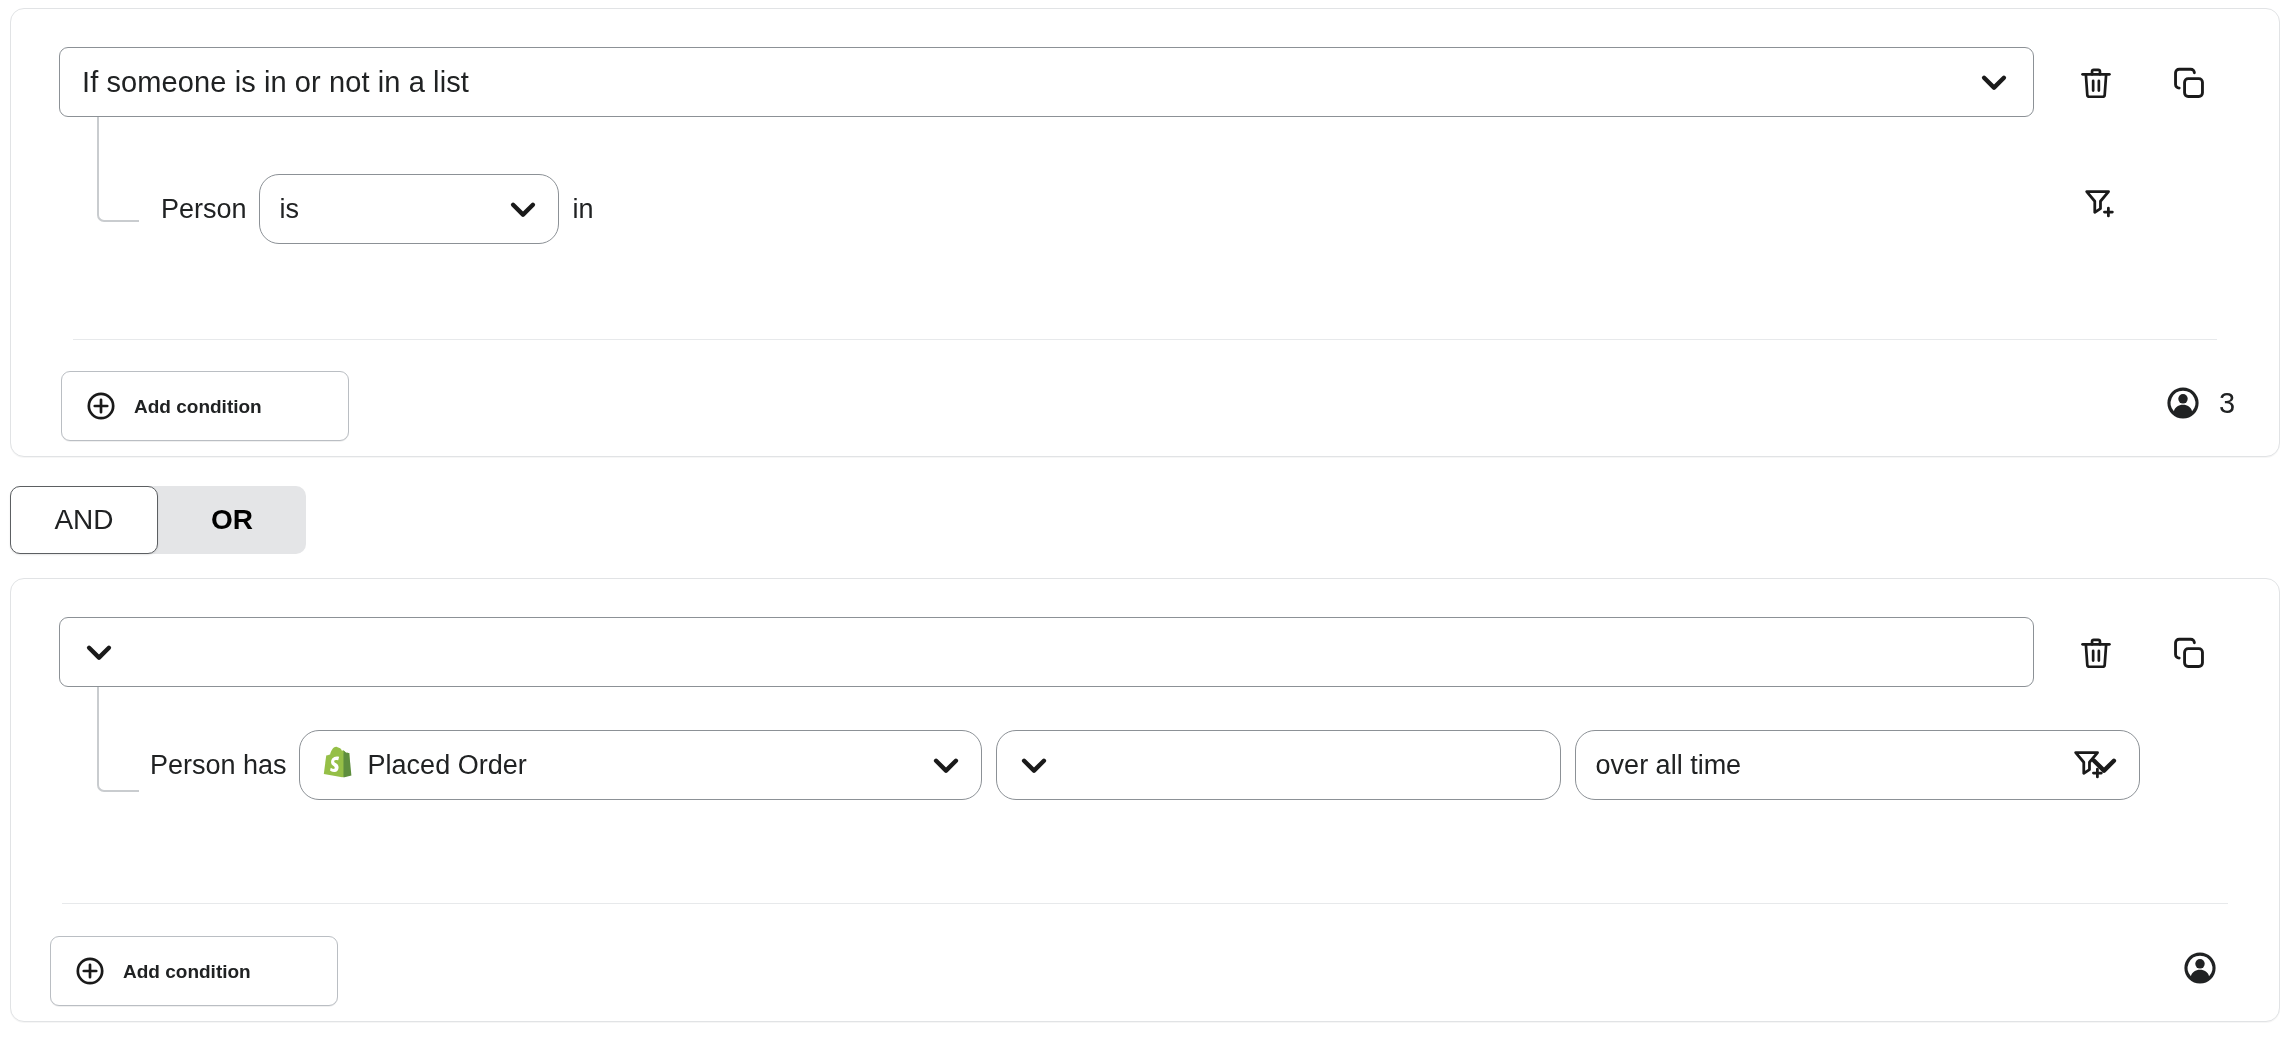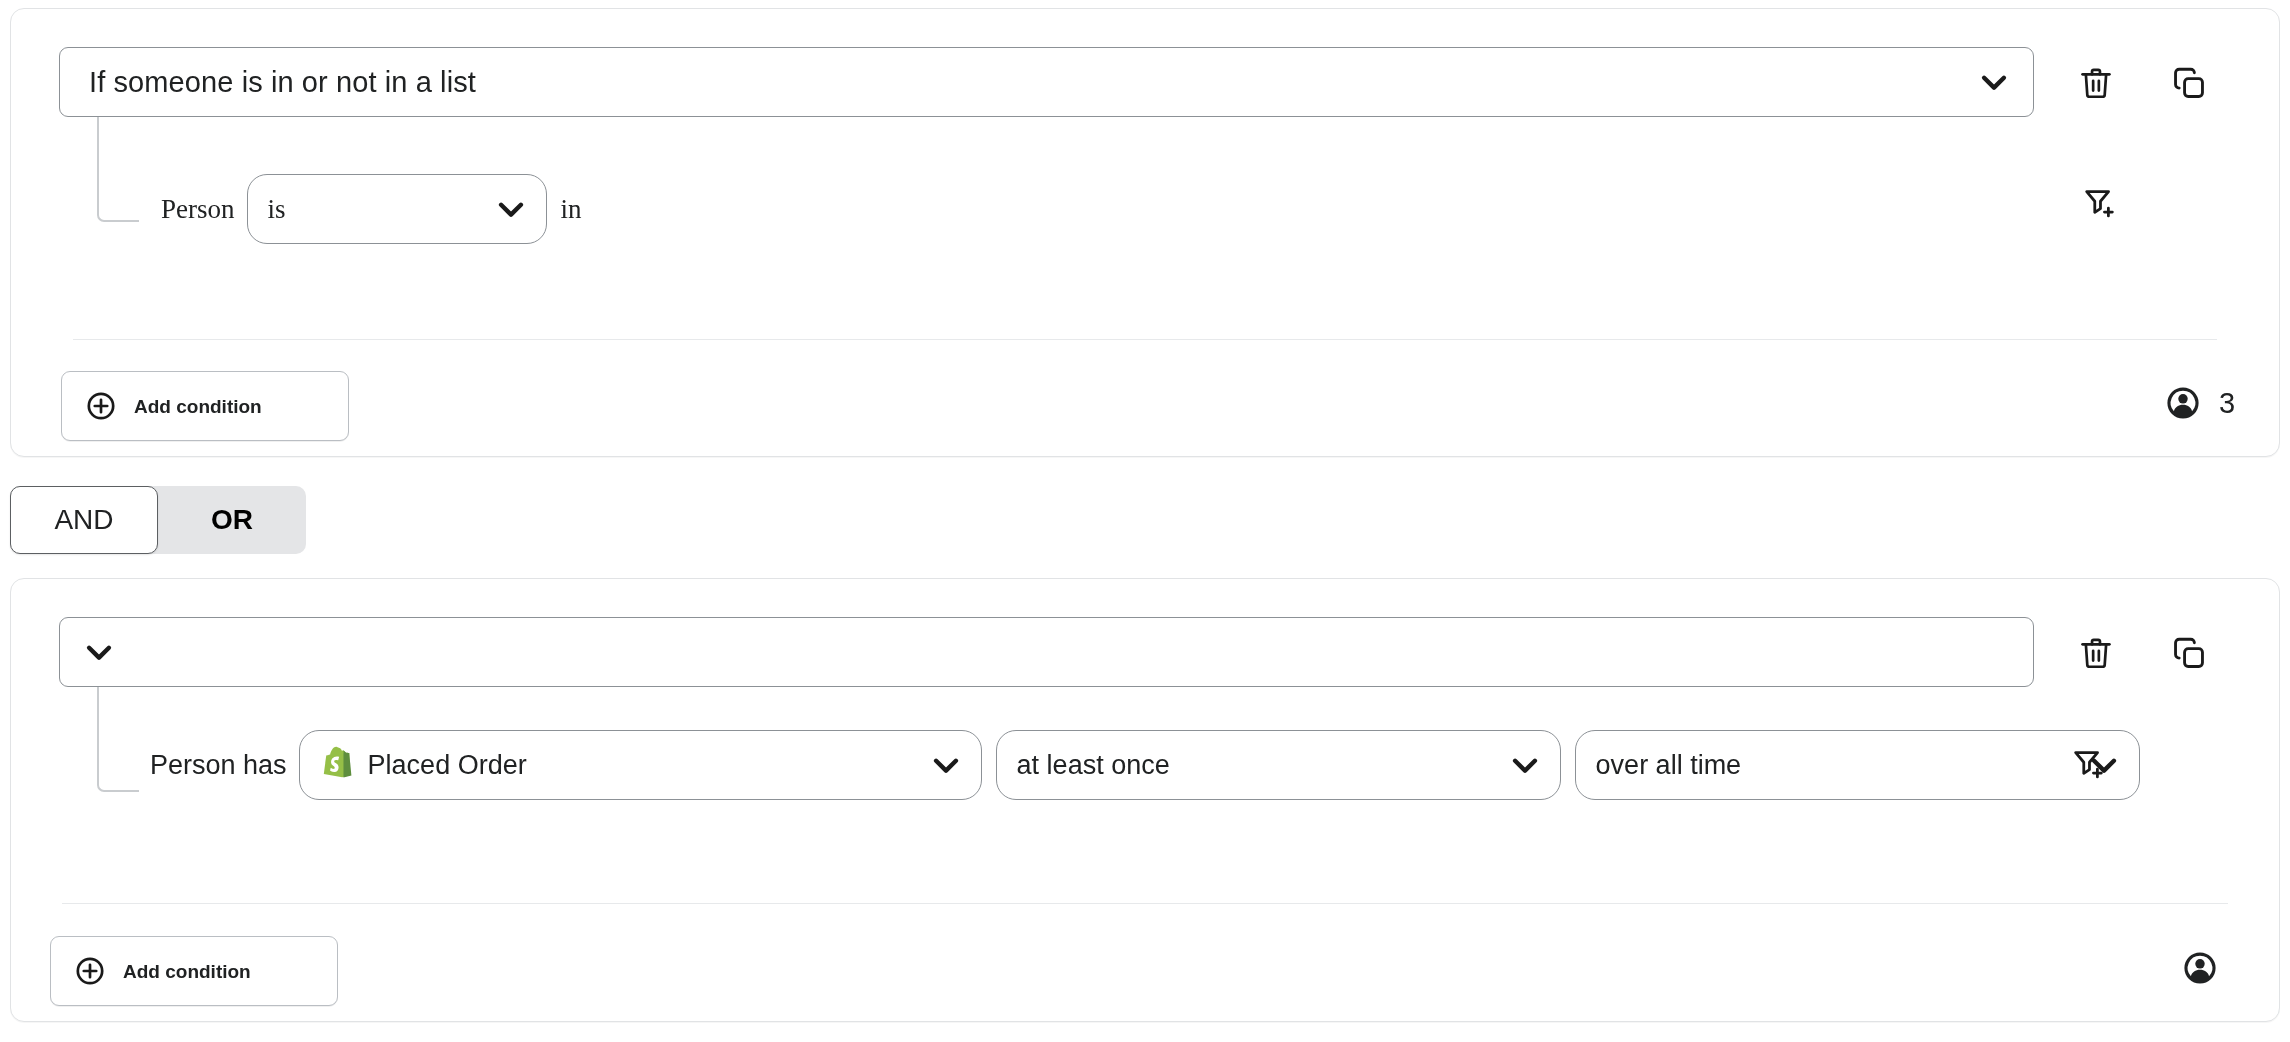--- a/index.html
+++ b/index.html
@@ -56,21 +56,20 @@
   }
   .type-select .val {
     flex: 1 1 auto;
     font-size: 29px;
     color: #202223;
     line-height: 1;
     letter-spacing: 0.1px;
     white-space: nowrap;
     overflow: hidden;
     text-overflow: ellipsis;
-    margin-left: 7px;
   }
 
   
   .chev {
     flex: 0 0 auto;
     width: 34px; height: 34px;
     display: block;
   }
   .chev svg { display: block; width: 100%; height: 100%; }
 
@@ -106,21 +105,21 @@
   #elbow-1 { top: 108px; height: 105px; }
   #elbow-2 { top: 108px; height: 105px; }
 
   
   .operand-row {
     position: absolute;
     left: 150px;
     display: flex;
     align-items: center;
   }
-  #row-1 { top: 165px; font-family: Liberation Serif, serif; }
+  #row-1 { top: 165px; }
   #row-2 { top: 730px; }
 
   .op-label {
     font-size: 27px;
     color: #202223;
     line-height: 1;
     white-space: nowrap;
   }
   .op-label.pad-r { margin-right: 12px; }
 
@@ -439,21 +438,20 @@
       <span class="chev">
         <svg viewBox="0 0 24 24" fill="none" stroke="#1a1a1a" stroke-width="3.1" stroke-linecap="round" stroke-linejoin="round">
             <path d="M5 9l7 7 7-7"></path>
           </svg>
       </span>
     </div>
 
     <span class="gap-14"></span>
 
     <div class="mini-select" id="sel-freq">
-      <span class="val">at least once</span>
       <span class="chev">
         <svg viewBox="0 0 24 24" fill="none" stroke="#1a1a1a" stroke-width="3.1" stroke-linecap="round" stroke-linejoin="round">
             <path d="M5 9l7 7 7-7"></path>
           </svg>
       </span>
     </div>
 
     <span class="gap-14"></span>
 
     <div class="mini-select" id="sel-timeframe">

